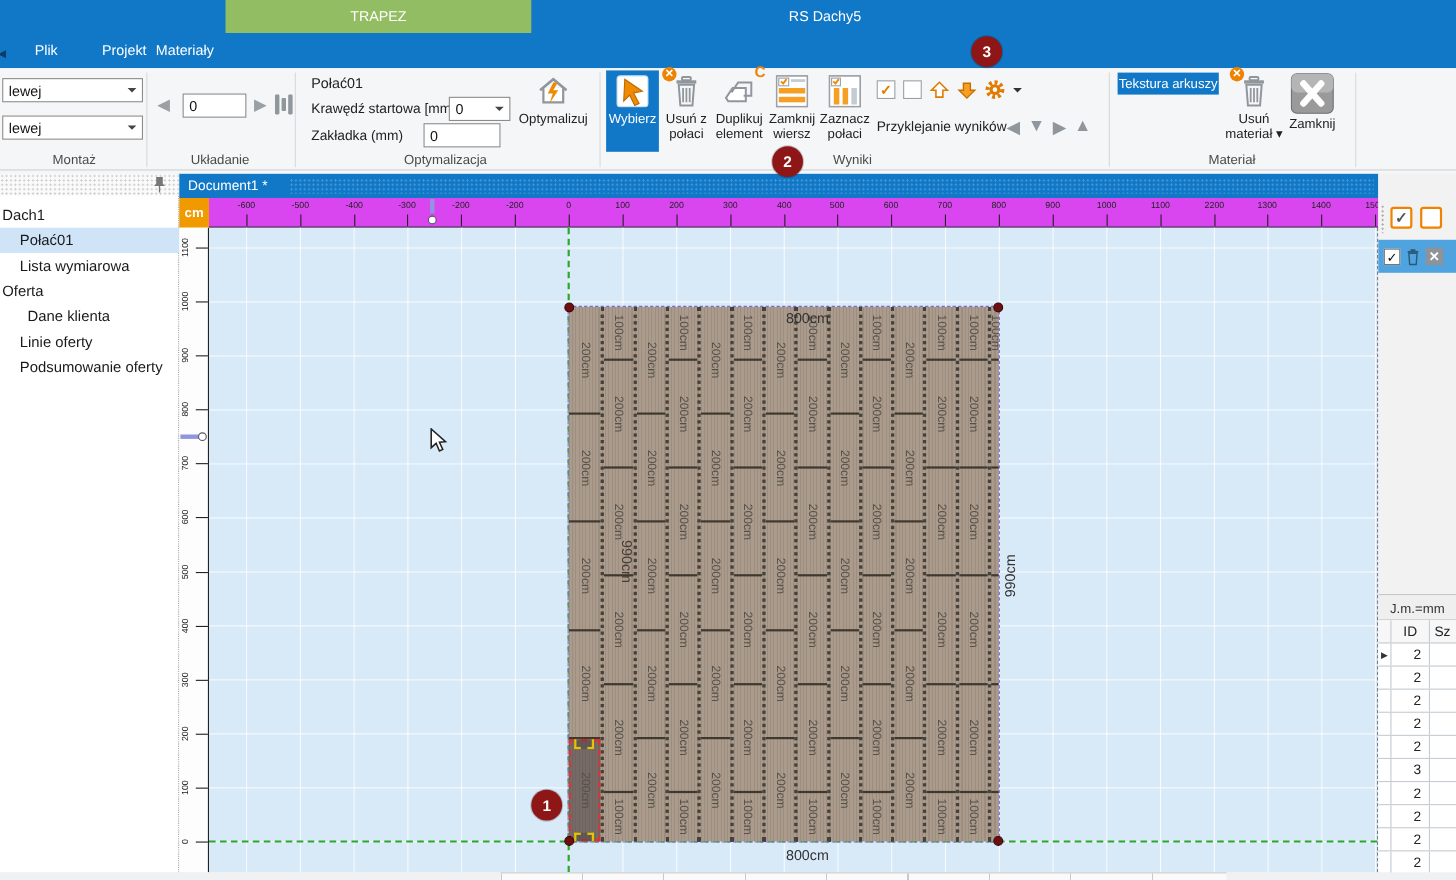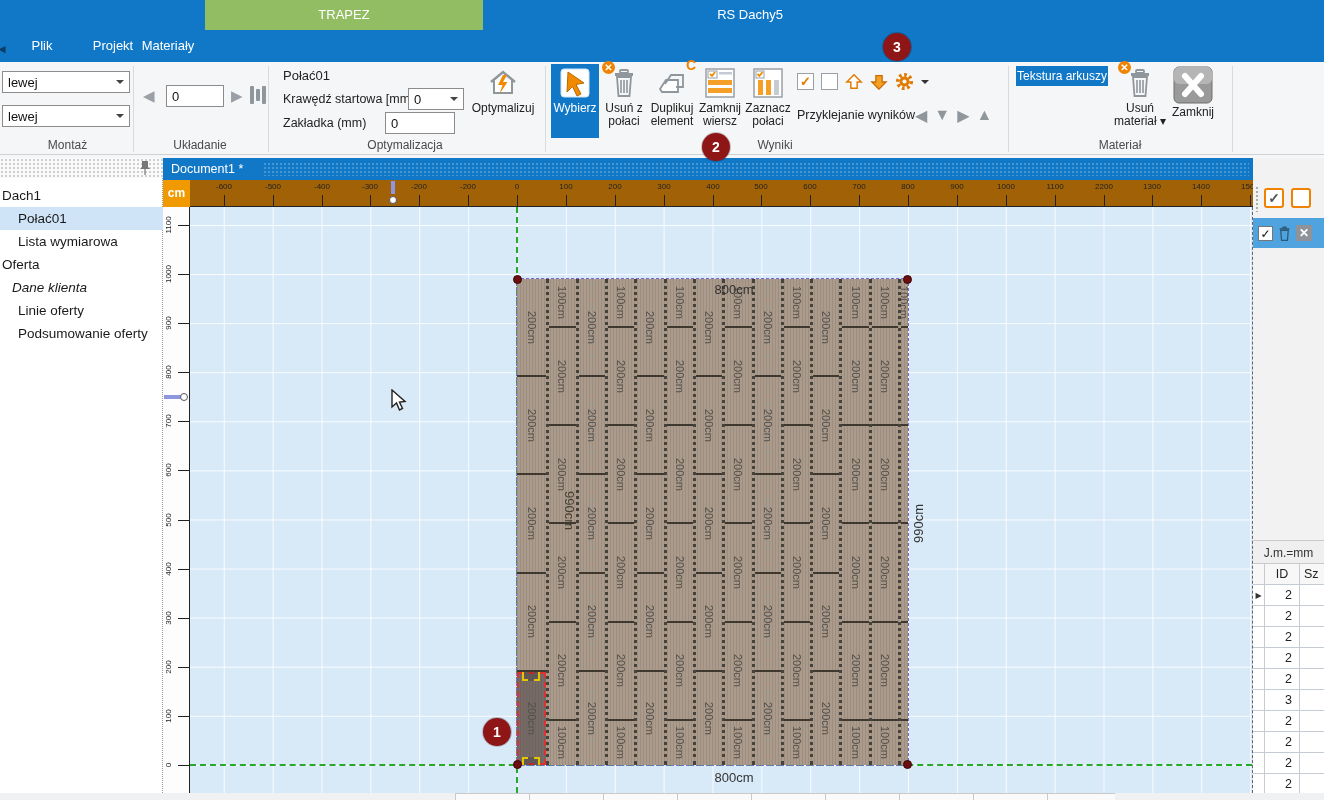--- a/index.html
+++ b/index.html
@@ -52,21 +52,21 @@
   .tree-item{height:23px;line-height:23px;font-size:13.5px;color:#1a1a1a;white-space:nowrap;overflow:hidden;cursor:default;}
   .tree-item.sel{background:#cfe4f7;}
 
   
   .docarea{position:absolute;left:163px;top:158px;width:1090px;height:635px;}
   .doctab{position:absolute;left:0;top:0;width:1090px;height:22px;background:#1178c8;color:#fff;font-size:12.5px;line-height:22px;padding-left:8px;}
   .doctab .dots{position:absolute;left:100px;right:4px;top:4px;bottom:4px;
       background-image:radial-gradient(rgba(255,255,255,.45) 1px,transparent 1px);background-size:4px 4px;opacity:.5;}
   .cmbox{position:absolute;left:0;top:22px;width:27px;height:27px;background:#f09a00;color:#fff;font-weight:bold;
       font-size:12px;text-align:center;line-height:27px;}
-  .hruler{position:absolute;left:27px;top:22px;width:1063px;height:27px;background:#a16207;border-bottom:1px solid #222;overflow:hidden;}
+  .hruler{position:absolute;left:27px;top:22px;width:1063px;height:27px;background:#d946ef;border-bottom:1px solid #222;overflow:hidden;}
   .vruler{position:absolute;left:0;top:49px;width:27px;height:586px;background:#fdfdfd;border-right:1px solid #222;overflow:hidden;}
   .htick{position:absolute;top:15px;width:1px;height:11px;background:#222;}
   .hlabel{position:absolute;top:2px;font-size:8px;color:#222;transform:translateX(-50%);}
   .vtick{position:absolute;left:15px;width:12px;height:1px;background:#222;}
   .vlabel{position:absolute;left:1px;font-size:8px;color:#222;writing-mode:vertical-rl;transform:rotate(180deg) translateY(50%);}
   .hmarker{position:absolute;top:1px;width:4px;height:13px;background:#9095df;}
   .hmarker-dot{position:absolute;top:16px;width:8px;height:8px;border:1px solid #556;border-radius:50%;background:#fff;}
   .vmarker{position:absolute;left:1px;width:20px;height:4px;background:#9095df;}
   .vmarker-dot{position:absolute;left:17px;width:8px;height:8px;border:1px solid #556;border-radius:50%;background:#fff;}
 
@@ -300,21 +300,21 @@
       <svg class="pin" viewBox="0 0 12 16">
         <path d="M3 1 h6 v6 l2 2 H1 l2-2 z" fill="#777"></path>
         <rect x="5.4" y="9" width="1.2" height="6" fill="#777"></rect>
       </svg>
     </div>
     <div class="tree" id="tree">
         <div class="tree-item" style="padding-left: 2px;">Dach1</div>
         <div class="tree-item sel" style="padding-left: 18px;">Połać01</div>
         <div class="tree-item" style="padding-left: 18px;">Lista wymiarowa</div>
         <div class="tree-item" style="padding-left: 2px;">Oferta</div>
-        <div class="tree-item" style="padding-left: 12px; font-style: italic;">Dane klienta</div>
+        <div class="tree-item" style="padding-left: 25px;">Dane klienta</div>
         <div class="tree-item" style="padding-left: 18px;">Linie oferty</div>
         <div class="tree-item" style="padding-left: 18px;">Podsumowanie oferty</div>
       </div>
   </div>
 
   <div class="docarea">
     <div class="doctab">
       <span>Document1 *</span>
       <span class="dots"></span>
     </div>

